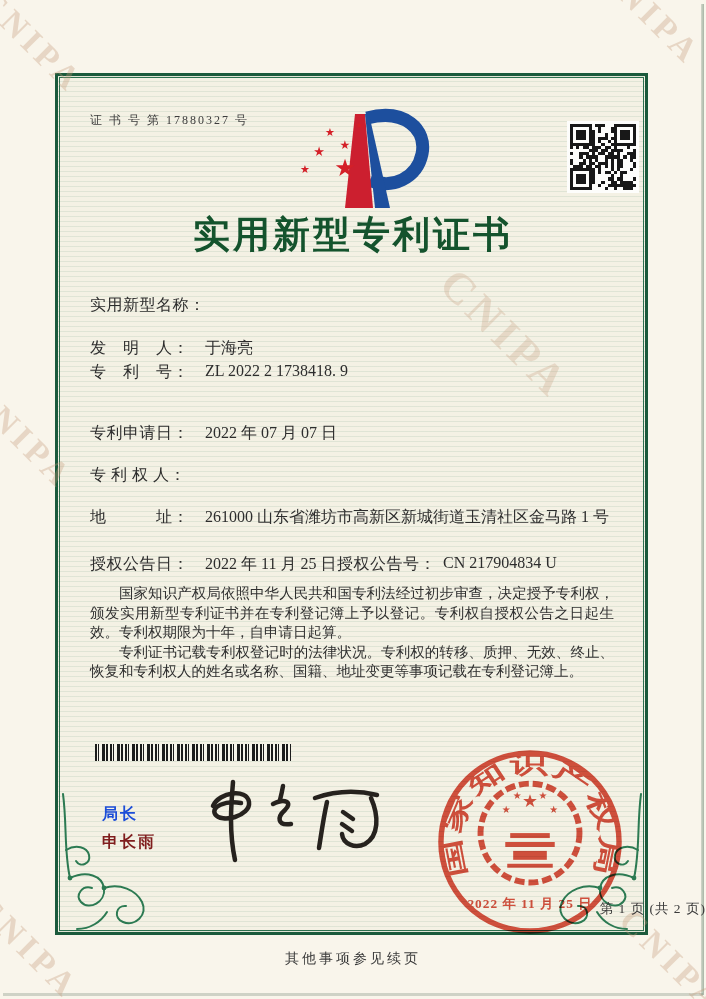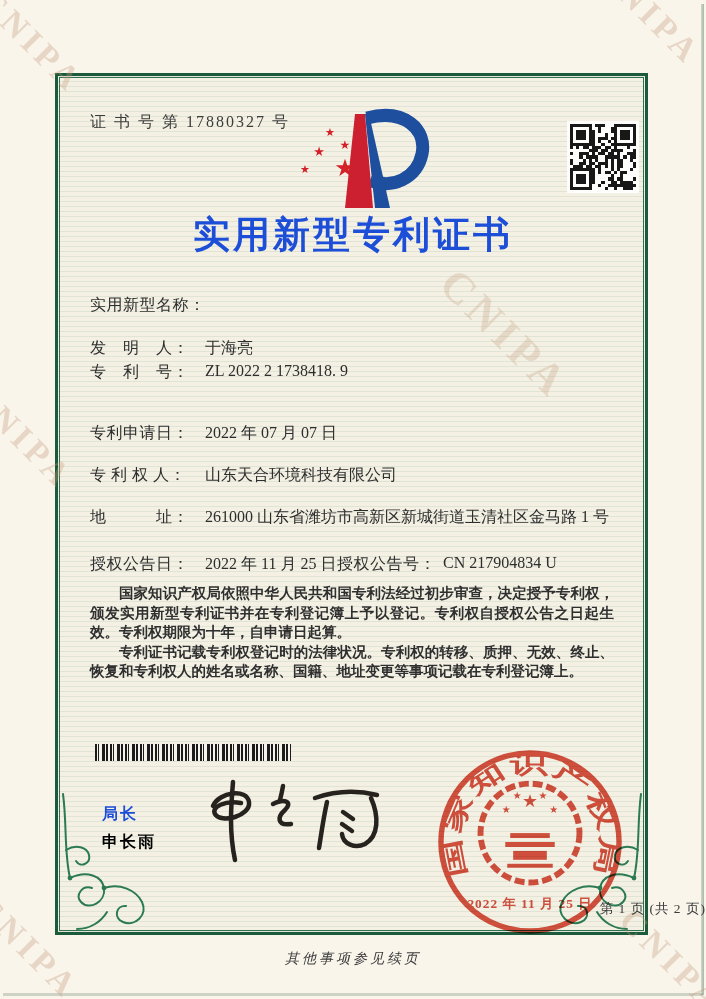--- a/index.html
+++ b/index.html
@@ -26,63 +26,63 @@
 
   
   .frame{position:absolute;left:55px;top:73px;width:593px;height:862px;box-sizing:border-box;
     border:3px solid #1b5a3c;z-index:0;
     background:
       repeating-linear-gradient(0deg, rgba(106,156,128,.15) 0 1px, rgba(0,0,0,0) 1px 5px),
       #f4f1e4;}
   .frame::after{content:"";position:absolute;inset:1px;border:1px solid #2e7050;}
 
   .abs{position:absolute;z-index:2;}
-  .cert-no{left:90px;top:112px;font-size:16px;letter-spacing:2px;color:#3c3c3c;}
+  .cert-no{left:90px;top:112px;font-size:12px;letter-spacing:2px;color:#3c3c3c;}
   .title{left:0;width:100%;top:210px;text-align:center;font-size:37px;font-weight:700;
-         letter-spacing:3px;color:#1d4ed8;}
+         letter-spacing:3px;color:#14532d;}
 
   .logo{left:293px;top:108px;width:145px;height:105px;}
   .qr{left:567px;top:121px;width:72px;height:72px;background:#fdfdfb;padding:3px;
       box-sizing:border-box;display:grid;grid-template-columns:repeat(21,1fr);
       grid-template-rows:repeat(21,1fr);}
   .qr i{display:block;}
   .qr i.on{background:#181818;}
 
   .lab{position:absolute;left:90px;font-size:16px;color:#2d2d2d;letter-spacing:.5px;z-index:2;}
   .val{position:absolute;left:205px;font-size:16px;color:#2d2d2d;z-index:2;}
   .r1{top:295px}.r2{top:338px}.r3{top:362px}.r4{top:423px}.r5{top:465px}
   .r6{top:507px}.r6b{top:532px}.r7{top:554px}
   .lab2{left:337px;}
   .val2{left:443px;font-family:Liberation Serif, serif;}
 
   .body-text{left:90px;top:584px;width:524px;font-size:14.5px;line-height:19.6px;
-             color:#2f2f2f;text-align:justify;font-weight:bold;}
+             color:#2f2f2f;text-align:justify;}
   .body-text p{margin:0;text-indent:2em;}
 
   .barcode{left:95px;top:744px;width:196px;height:17px;
     background:repeating-linear-gradient(90deg,
       #1c1c1c 0 2px,#f6f3ea 2px 3px,#1c1c1c 3px 4px,#f6f3ea 4px 7px,
       #1c1c1c 7px 10px,#f6f3ea 10px 11px,#1c1c1c 11px 13px,#f6f3ea 13px 15px);}
 
   .signer-title{left:102px;top:804px;font:600 16px "Liberation Sans","DejaVu Sans",sans-serif;
                 color:#1d4ed8;letter-spacing:2px;}
   .signer-name{left:102px;top:832px;font:600 16px "Liberation Sans","DejaVu Sans",sans-serif;
-               color:#000000;letter-spacing:2px;}
+               color:#7f1d1d;letter-spacing:2px;}
   .signature{left:195px;top:776px;width:205px;height:100px;}
 
   .seal{left:436px;top:748px;width:188px;height:188px;z-index:3;opacity:.9;
         mix-blend-mode:multiply;}
 
   .ornament{left:57px;top:792px;width:100px;height:140px;z-index:1;}
   .ornament.right{left:547px;transform:scaleX(-1);}
 
   .page-no{left:0;width:100%;top:900px;text-align:right;font-size:13.5px;
            letter-spacing:1px;color:#3a3a3a;}
   .note{left:0;width:100%;top:950px;text-align:center;font-size:14px;
-        letter-spacing:3px;color:#3a3a3a;font-style:italic;}
+        letter-spacing:3px;color:#3a3a3a;}
 </style>
 </head>
 <body>
 
 <div class="sheet">
 
   <div class="edge-right"></div>
   <div class="edge-bottom"></div>
 
   <div class="wm tl">CNIPA</div>
@@ -574,21 +574,20 @@
   <div class="abs title">实用新型专利证书</div>
 
   <div class="lab r1">实用新型名称：</div>
   <div class="lab r2">发　明　人：</div>
   <div class="val r2">于海亮</div>
   <div class="lab r3">专　利　号：</div>
   <div class="val r3">ZL 2022 2 1738418. 9</div>
   <div class="lab r4">专利申请日：</div>
   <div class="val r4">2022 年 07 月 07 日</div>
   <div class="lab r5">专 利 权 人：</div>
-  <div class="val r5">山东天合环境科技有限公司</div>
   <div class="lab r6">地　　　址：</div>
   <div class="val r6">261000 山东省潍坊市高新区新城街道玉清社区金马路 1 号</div>
 
   <div class="lab r7">授权公告日：</div>
   <div class="val r7">2022 年 11 月 25 日</div>
   <div class="lab r7 lab2">授权公告号：</div>
   <div class="val r7 val2">CN 217904834 U</div>
 
   <div class="abs body-text">
     <p>国家知识产权局依照中华人民共和国专利法经过初步审查，决定授予专利权，颁发实用新型专利证书并在专利登记簿上予以登记。专利权自授权公告之日起生效。专利权期限为十年，自申请日起算。</p>

